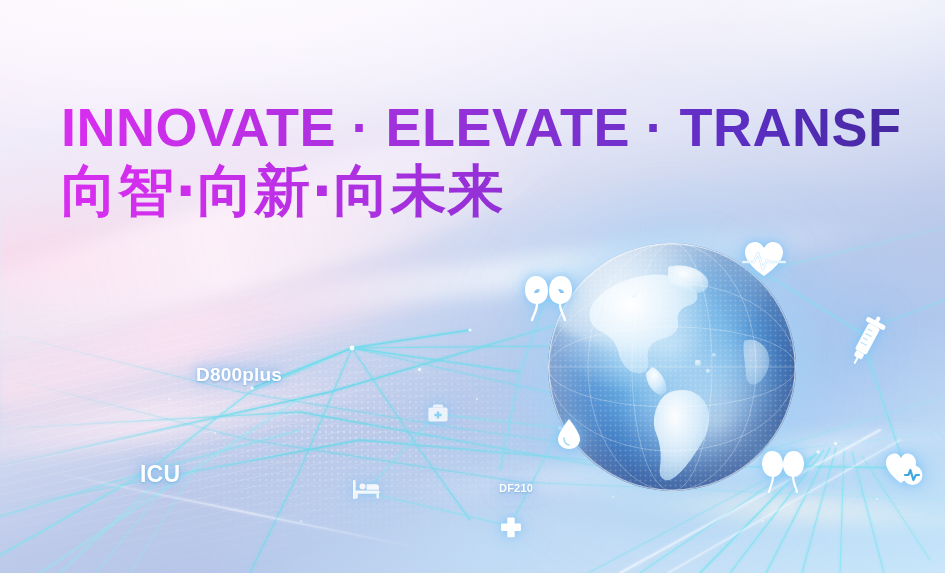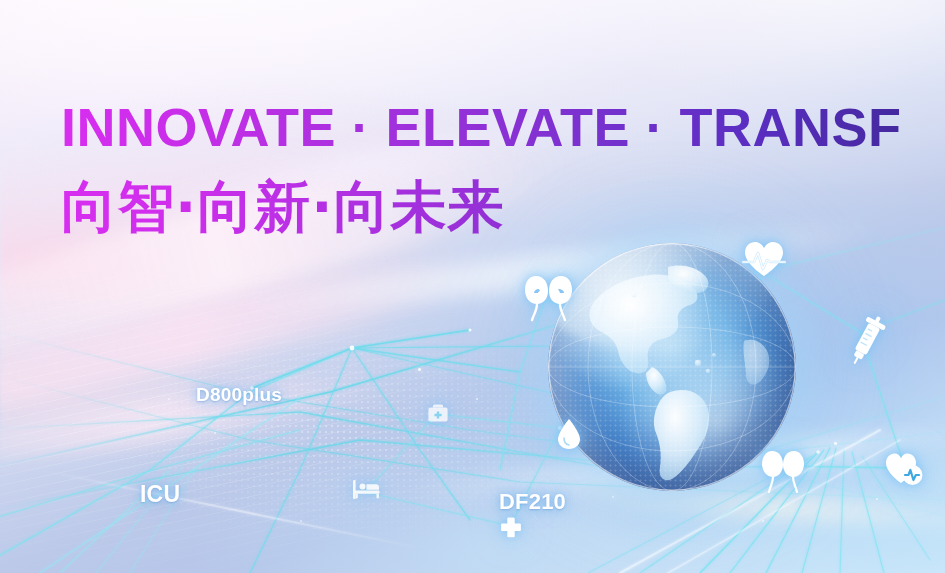--- a/index.html
+++ b/index.html
@@ -142,41 +142,40 @@
   .icon svg{display:block;}
 
   
   .lbl{
     position:absolute;
     color:#ffffff;
     font-weight:700;
     letter-spacing:.2px;
     text-shadow:0 0 8px rgba(110,180,240,.85),0 0 18px rgba(150,205,250,.6),0 1px 2px rgba(60,110,180,.35);
     white-space:nowrap;
-    margin-top:20px;
   }
   #lbl-d800{left:196px;top:364px;font-size:19px;}
   #lbl-icu{left:140px;top:461px;font-size:23px;}
-  #lbl-df210{left:499px;top:469px;font-size:22px;}
+  #lbl-df210{left:499px;top:482px;font-size:11px;}
 
   
   #headline-wrap{position:absolute;left:61px;top:99px;width:840px;}
   #headline{
     margin:0;
     font-size:54px;
     font-weight:700;
     line-height:1.04;
     letter-spacing:.5px;
     white-space:nowrap;
     background:linear-gradient(90deg,#d92ef0 0%,#c62ee8 16%,#a431dd 38%,#7a31cf 62%,#5a2ec2 82%,#45299f 100%);
     -webkit-background-clip:text;background-clip:text;
     color:transparent;-webkit-text-fill-color:transparent;
   }
   #subhead{
-    margin:22px 0 0 0;
+    margin:6px 0 0 0;
     font-size:56px;
     font-weight:700;
     line-height:1.06;
     letter-spacing:1px;
     white-space:nowrap;
     font-family:"DejaVu Sans","Liberation Sans",sans-serif;
     background:linear-gradient(90deg,#d72ef0 0%,#cf2eec 14%,#b030e2 34%,#9230d6 52%,#7a2fcb 70%,#6b2ec0 100%);
     -webkit-background-clip:text;background-clip:text;
     color:transparent;-webkit-text-fill-color:transparent;
   }

